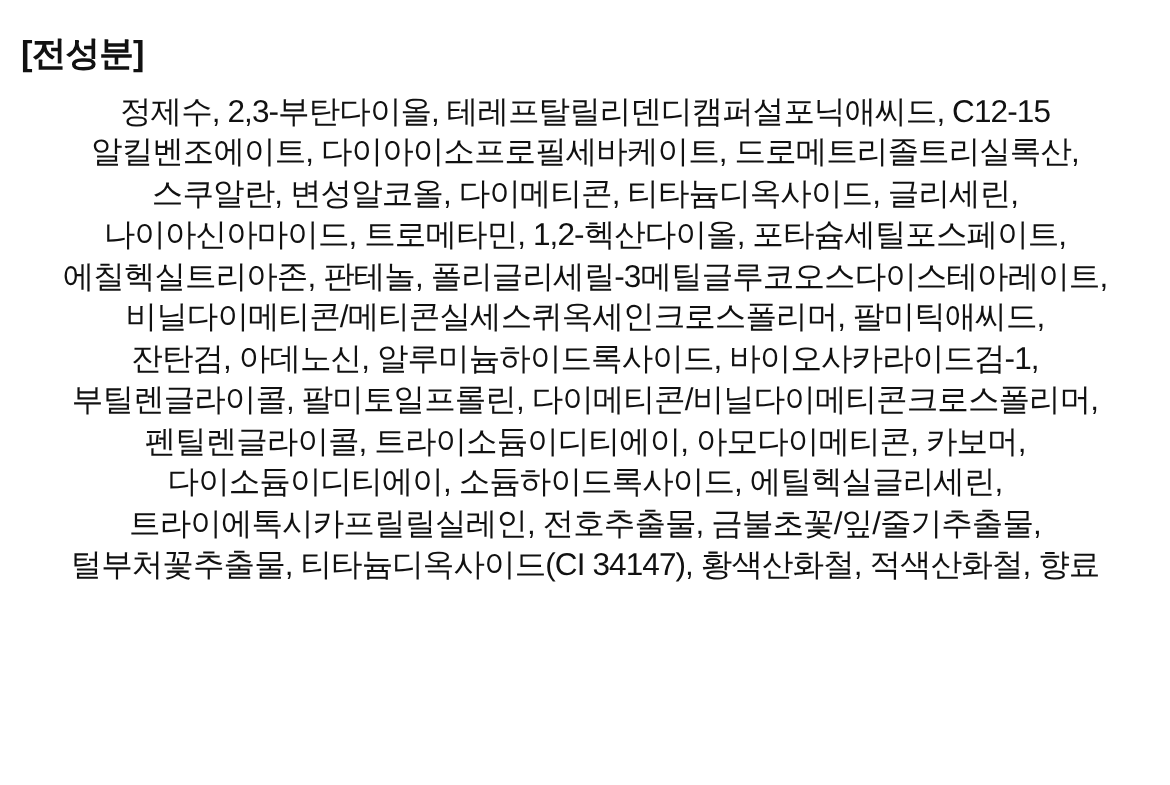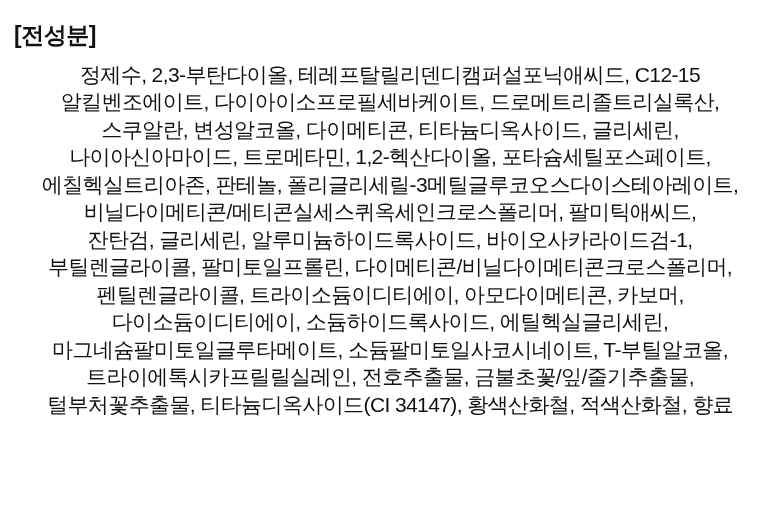--- a/index.html
+++ b/index.html
@@ -46,21 +46,20 @@
 
 <div class="ingredients-panel">
   <h2 class="ingredients-heading">[전성분]</h2>
   <div class="ingredients-body">
     <div class="ingredient-line">정제수, 2,3-부탄다이올, 테레프탈릴리덴디캠퍼설포닉애씨드, C12-15</div>
     <div class="ingredient-line">알킬벤조에이트, 다이아이소프로필세바케이트, 드로메트리졸트리실록산,</div>
     <div class="ingredient-line">스쿠알란, 변성알코올, 다이메티콘, 티타늄디옥사이드, 글리세린,</div>
     <div class="ingredient-line">나이아신아마이드, 트로메타민, 1,2-헥산다이올, 포타슘세틸포스페이트,</div>
     <div class="ingredient-line">에칠헥실트리아존, 판테놀, 폴리글리세릴-3메틸글루코오스다이스테아레이트,</div>
     <div class="ingredient-line">비닐다이메티콘/메티콘실세스퀴옥세인크로스폴리머, 팔미틱애씨드,</div>
-    <div class="ingredient-line">잔탄검, 글리세린, 알루미늄하이드록사이드, 바이오사카라이드검-1,</div>
+    <div class="ingredient-line">잔탄검, 아데노신, 알루미늄하이드록사이드, 바이오사카라이드검-1,</div>
     <div class="ingredient-line">부틸렌글라이콜, 팔미토일프롤린, 다이메티콘/비닐다이메티콘크로스폴리머,</div>
     <div class="ingredient-line">펜틸렌글라이콜, 트라이소듐이디티에이, 아모다이메티콘, 카보머,</div>
     <div class="ingredient-line">다이소듐이디티에이, 소듐하이드록사이드, 에틸헥실글리세린,</div>
-    <div class="ingredient-line">마그네슘팔미토일글루타메이트, 소듐팔미토일사코시네이트, T-부틸알코올,</div>
     <div class="ingredient-line">트라이에톡시카프릴릴실레인, 전호추출물, 금불초꽃/잎/줄기추출물,</div>
     <div class="ingredient-line">털부처꽃추출물, 티타늄디옥사이드(CI 34147), 황색산화철, 적색산화철, 향료</div>
   </div>
 </div>
 
 </body></html>

